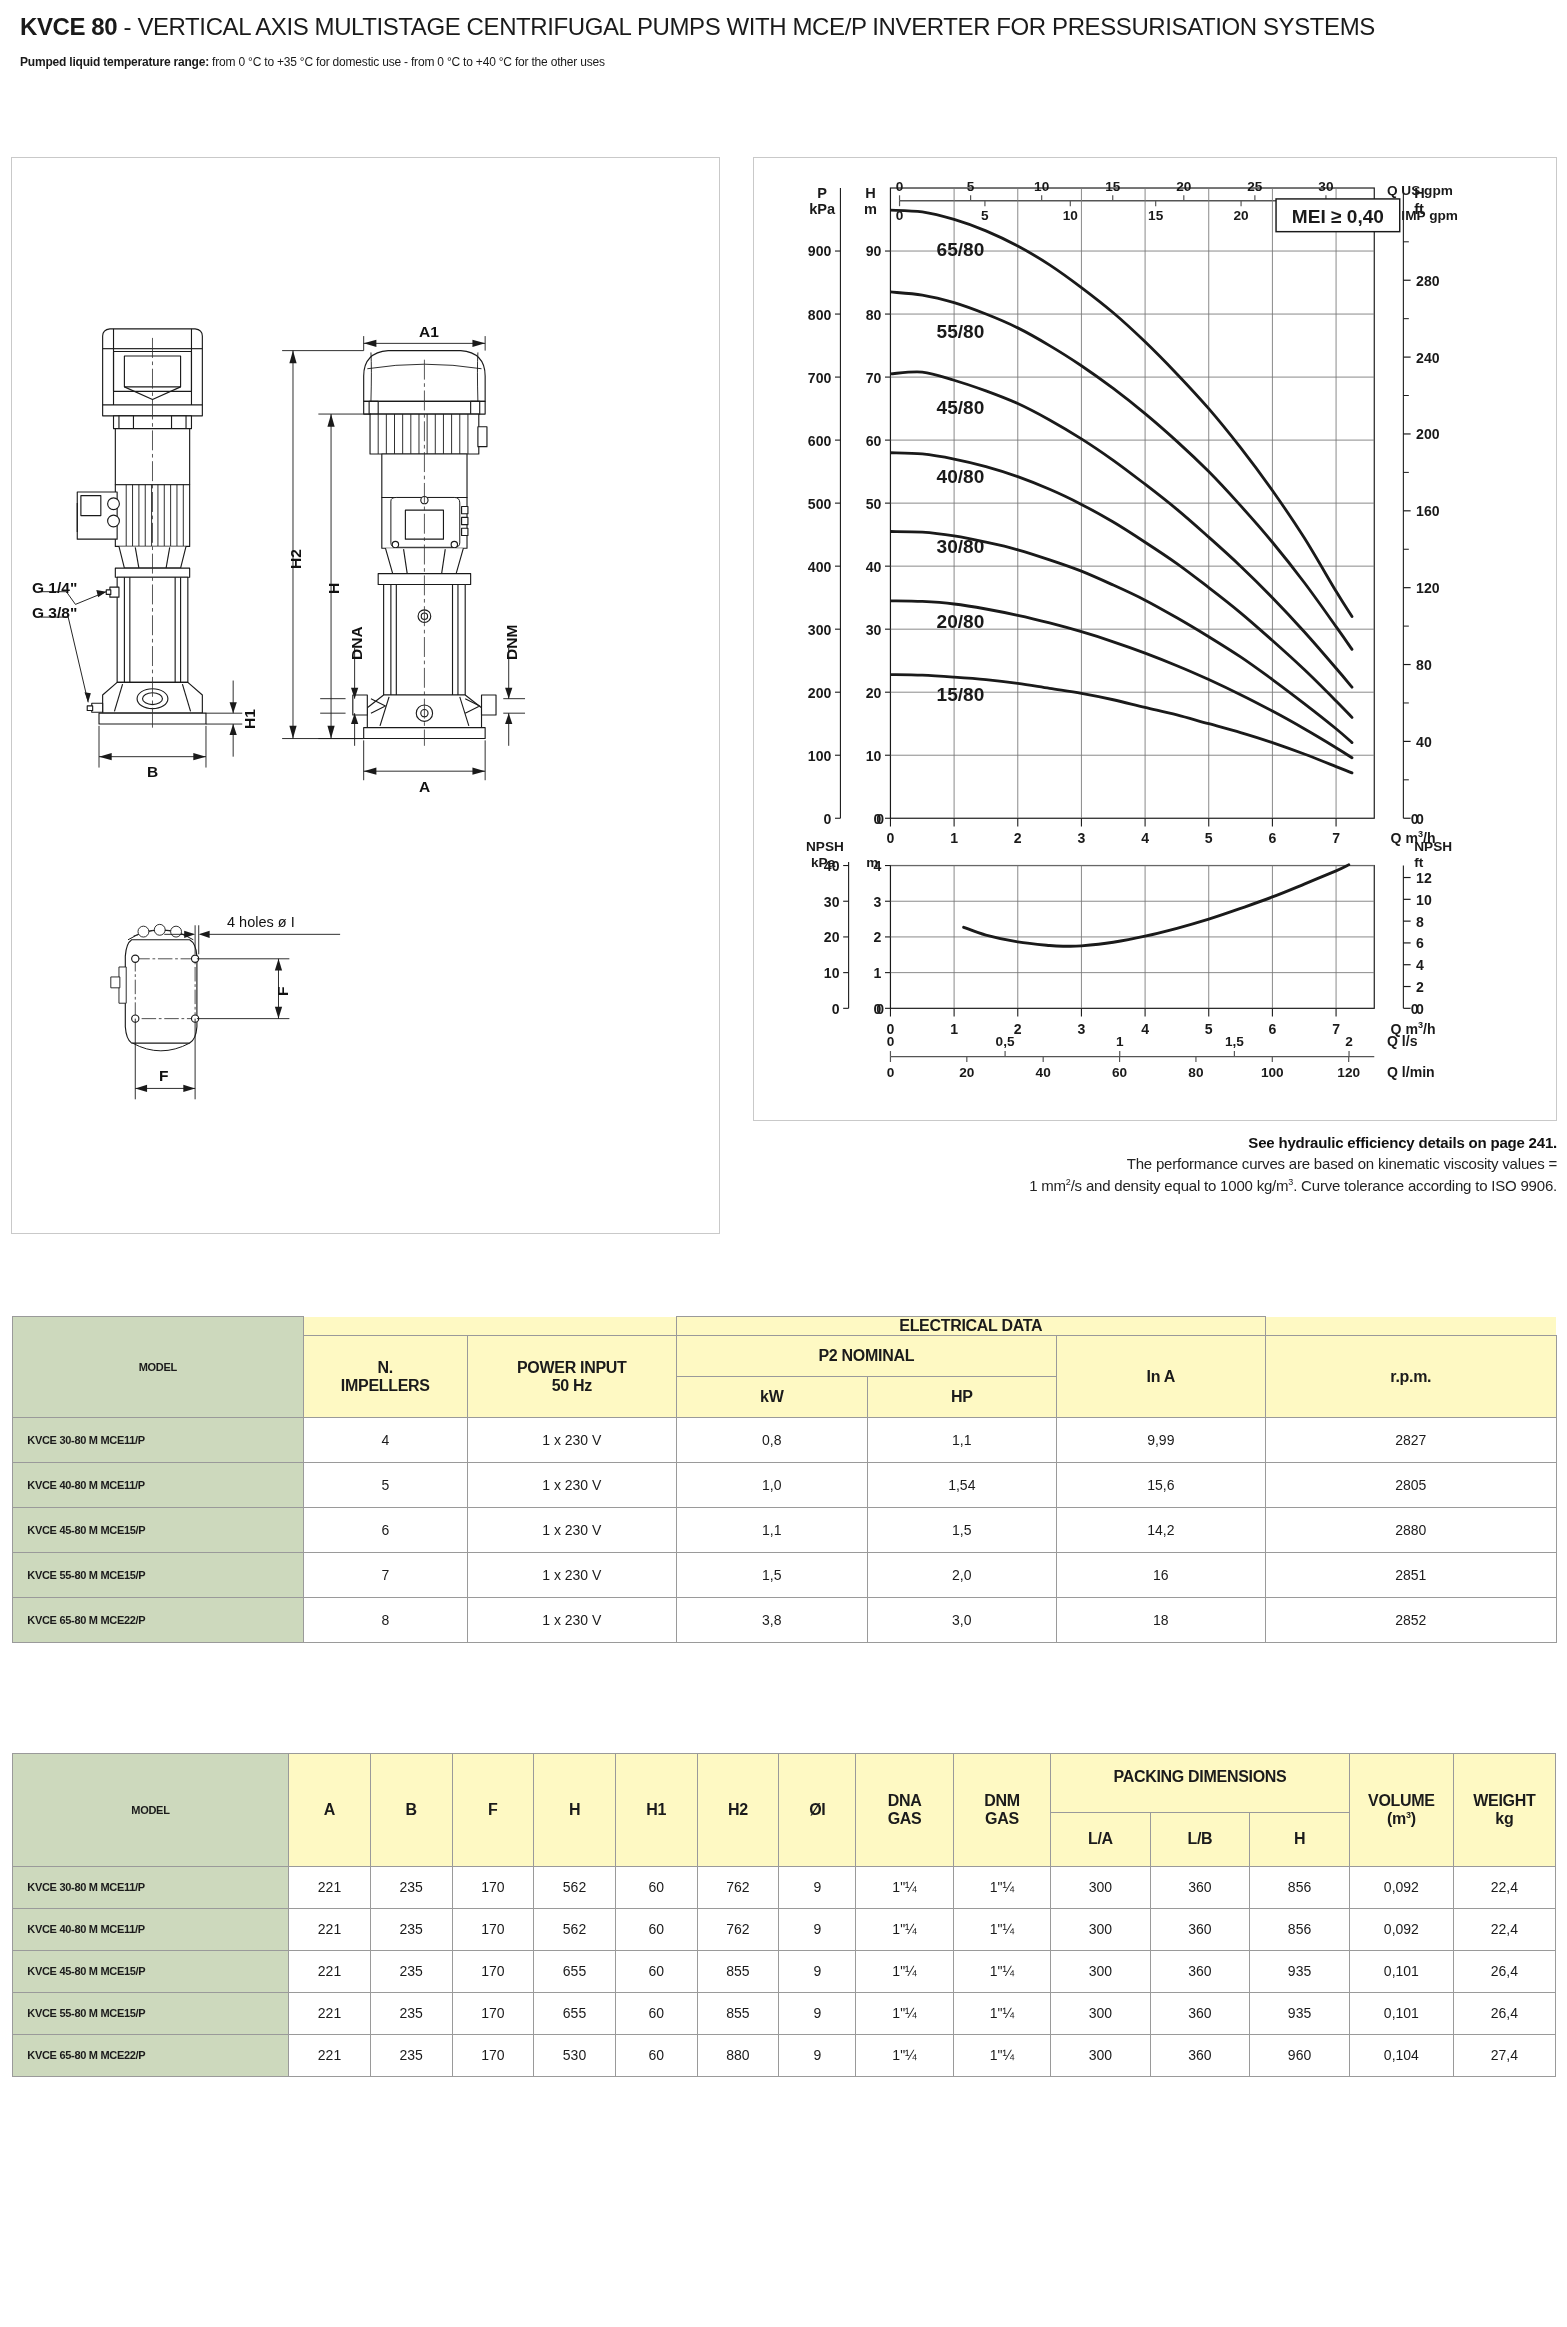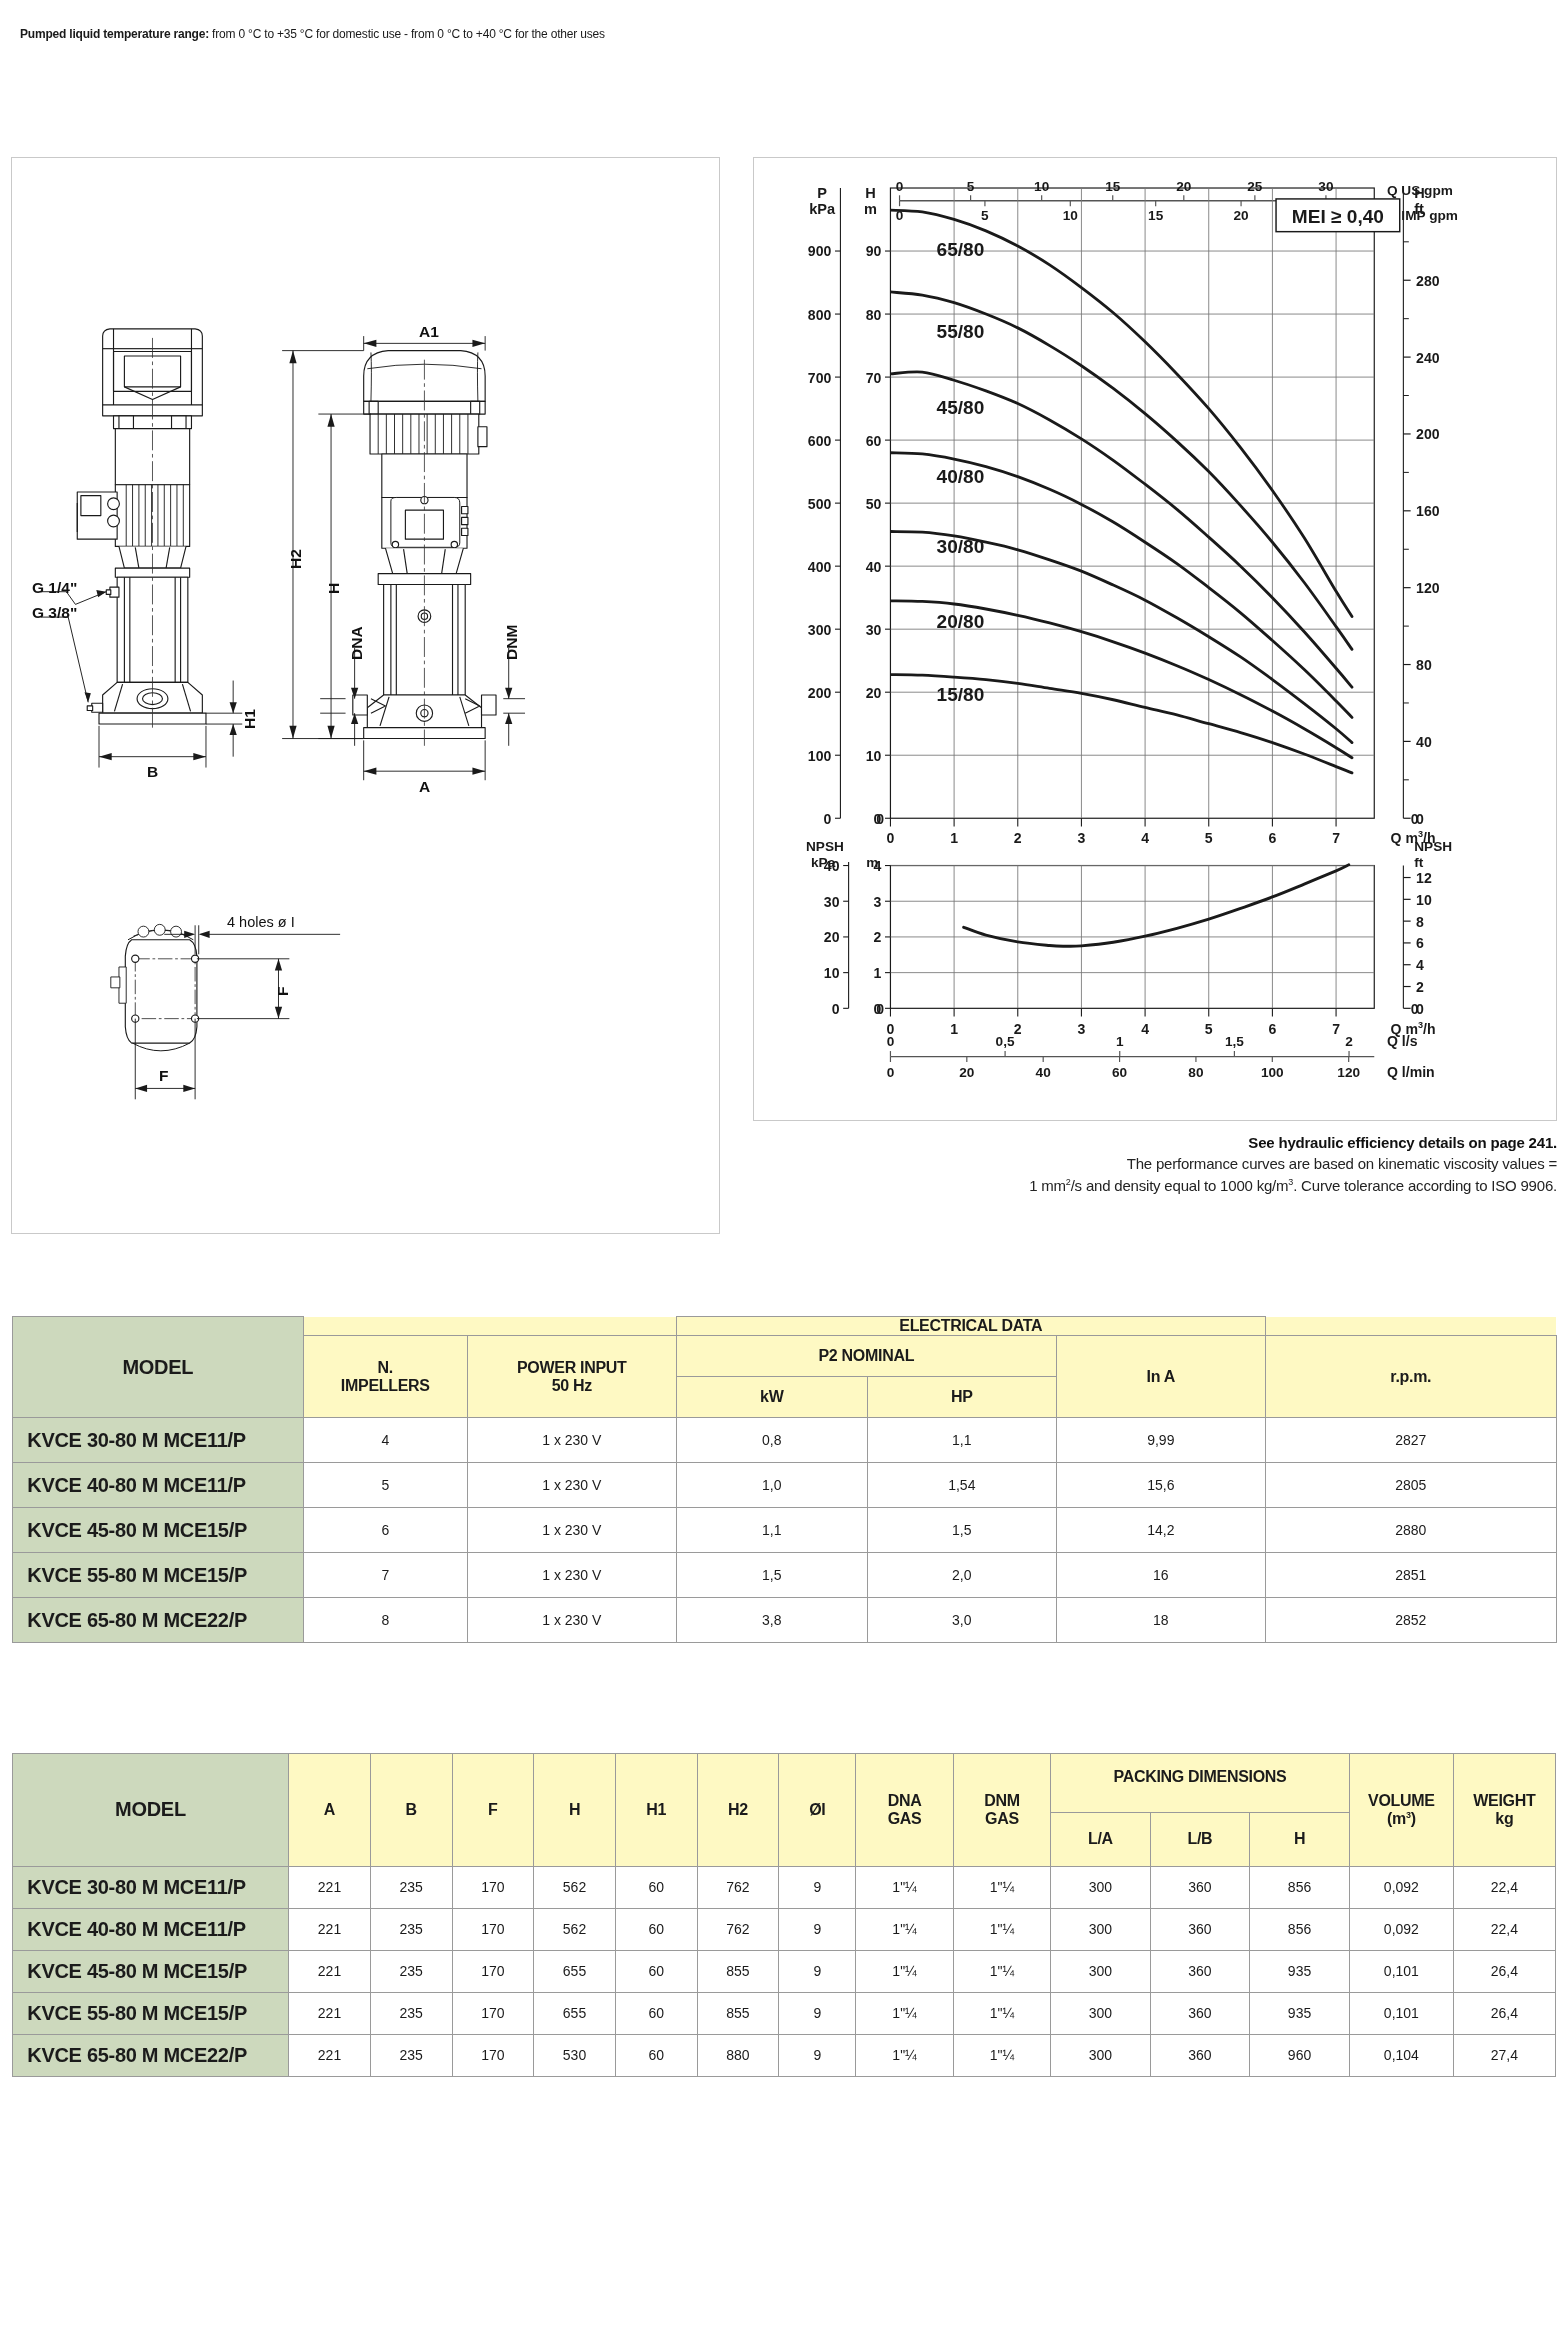--- a/index.html
+++ b/index.html
@@ -39,35 +39,38 @@
 
   
   table{border-collapse:collapse;position:absolute;table-layout:fixed;}
   #electrical-table{left:11.8px;top:1316px;width:1544px;}
   #dimensions-table{left:11.8px;top:1753px;width:1544px;}
   th,td{border:0.9px solid #9a9a9a;text-align:center;vertical-align:middle;
         font-size:13.6px;color:#1b1b1b;padding:0;}
   thead th{background:#fef9c3;font-weight:bold;font-size:16px;letter-spacing:-0.3px;}
   thead th.nb-top{border-top:none;}
   tbody td{background:#ffffff;font-size:14px;height:41px;}
-  td.model,th.model{background:#cdd9bd;font-weight:bold;font-size:20px;text-align:left;
+  td.model,th.model{background:#cdd9bd;font-weight:bold;font-size:11px;text-align:left;
         padding-left:14.5px;letter-spacing:-0.3px;}
   th.model{text-align:center;padding-left:0;}
   .sup{font-size:9px;vertical-align:super;}
   #electrical-table tbody td{height:44px;}
   #dimensions-table tbody td{height:41px;}
   .elecdata{font-size:16px;}
   .gas-cell{font-size:14px;}
 </style>
 </head>
 <body>
 
 <div class="page">
 
   <div class="hdr">
+    <div class="hdr-title">
+      <span class="model">KVCE 80</span><span class="rest"> - </span><span class="rest">VERTICAL AXIS MULTISTAGE CENTRIFUGAL PUMPS WITH MCE/P INVERTER FOR PRESSURISATION SYSTEMS</span>
+    </div>
     <div class="hdr-sub">
       <b>Pumped liquid temperature range:</b><span> from 0 °C to +35 °C for domestic use - from 0 °C to +40 °C for the other uses</span>
     </div>
   </div>
 
   <div class="panel" id="drawing-panel">
     <svg class="dwg" viewBox="0 0 780 1185">
       <g stroke="#1a1a1a" fill="none" stroke-width="1.25" stroke-linejoin="round">
 
         <g>

